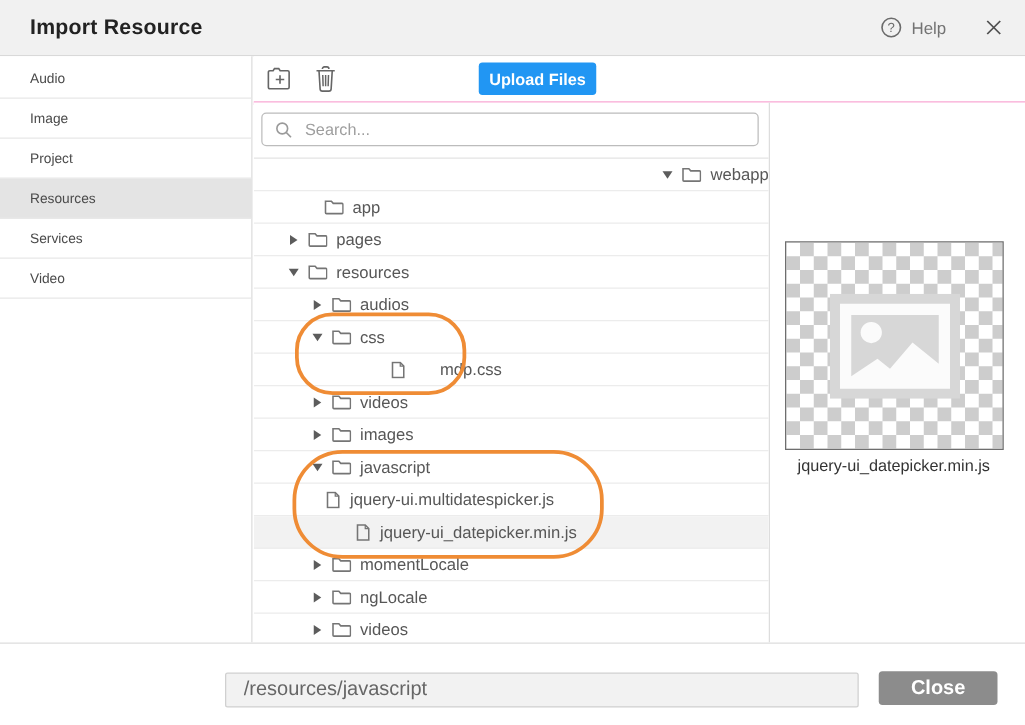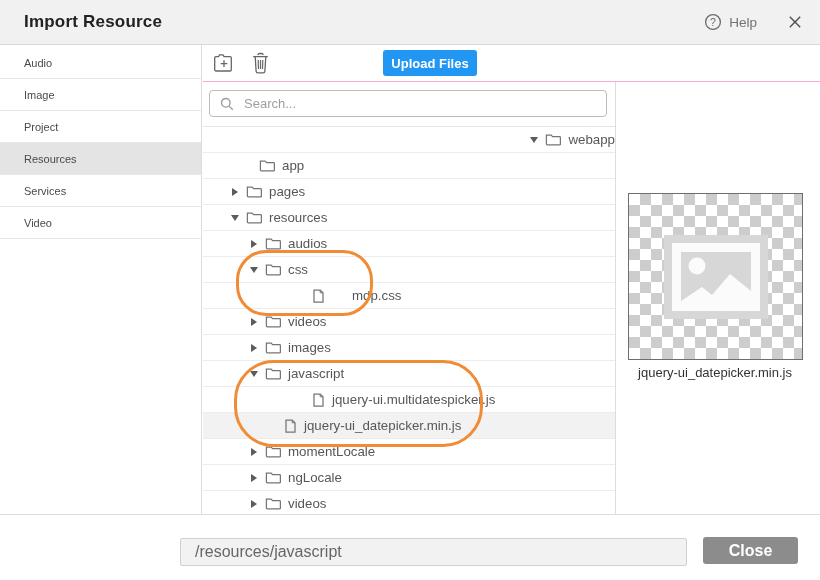--- a/index.html
+++ b/index.html
@@ -227,21 +227,21 @@
         </div>
         <div class="tree-row" style="padding-left: 45px;">
           <span class="twisty">
             <span class="tw-down"></span>
           </span>
           <svg class="ticon" width="16" height="13" viewBox="0 0 16 13">
             <path d="M1.4 2 h4.7 l1.5 1.7 h7 c.45 0 .8.35.8.8 v6.6 c0 .45-.35.8-.8.8 H2.2 c-.45 0-.8-.35-.8-.8 z" fill="none" stroke="#757575" stroke-width="1.25"></path>
           </svg>
           <span class="tree-label">javascript</span>
         </div>
-        <div class="tree-row" style="padding-left: 92px;">
+        <div class="tree-row" style="padding-left: 40px;">
           <span class="twisty"></span>
           <svg class="ticon" width="13" height="14" viewBox="0 0 13 14">
             <path d="M2 1 h6.2 L11 3.8 V13 H2 z" fill="none" stroke="#757575" stroke-width="1.25"></path>
             <path d="M8.2 1 v2.8 H11" fill="none" stroke="#757575" stroke-width="1"></path>
           </svg>
           <span class="tree-label">jquery-ui.multidatespicker.js</span>
         </div>
         <div class="tree-row selected" style="padding-left: 64px;">
           <span class="twisty"></span>
           <svg class="ticon" width="13" height="14" viewBox="0 0 13 14">

